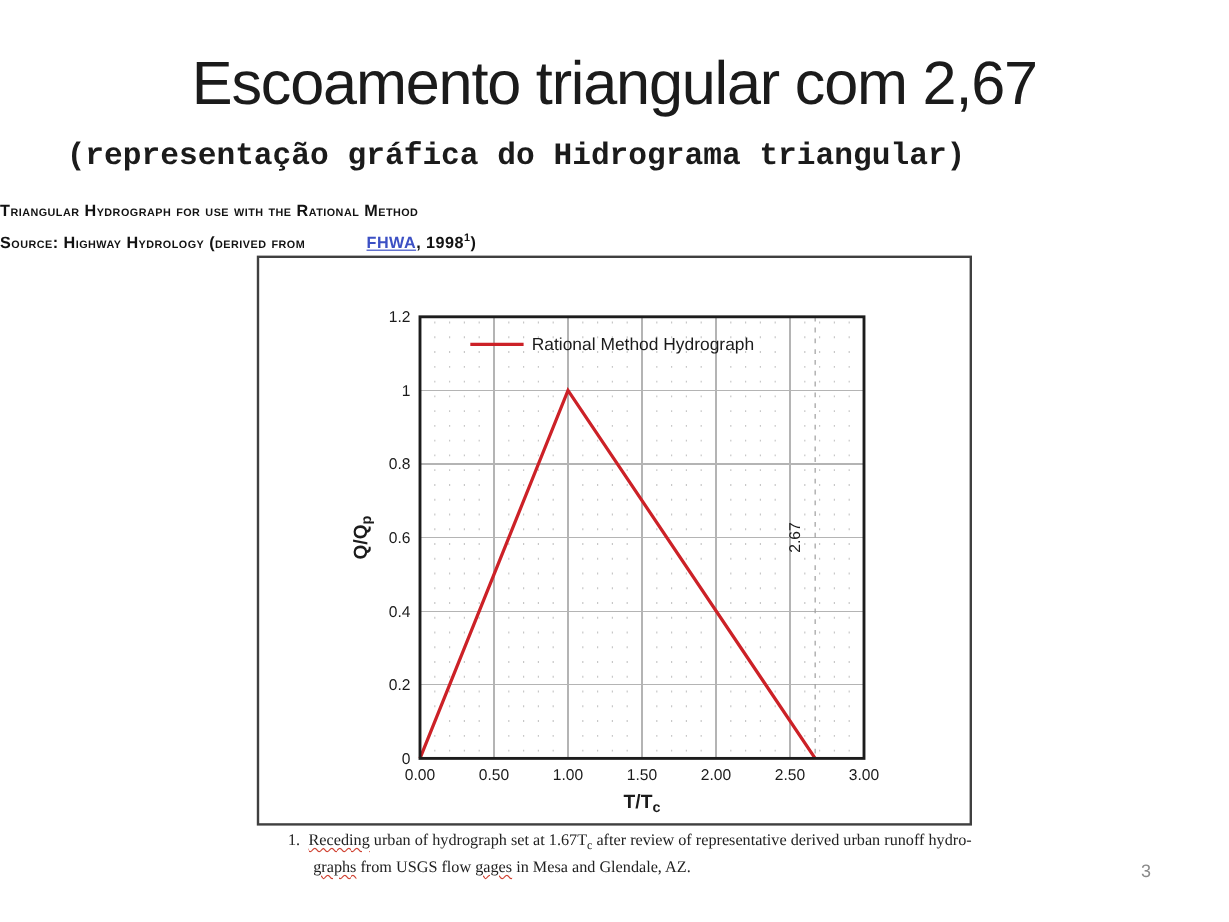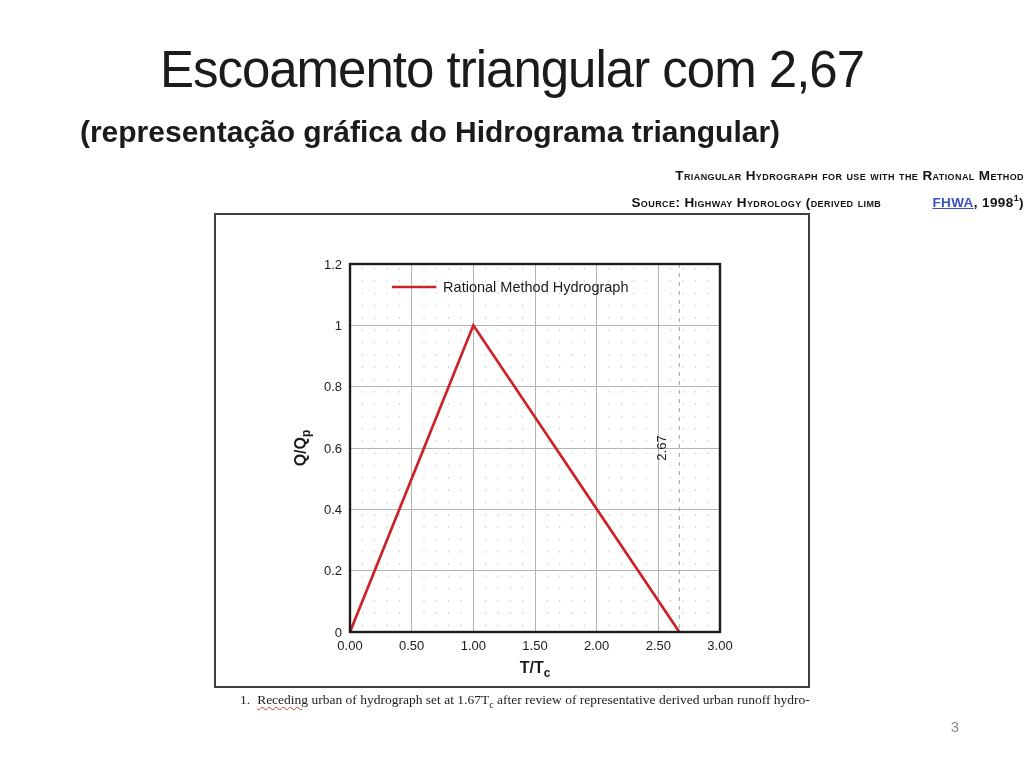--- a/index.html
+++ b/index.html
@@ -1,22 +1,22 @@
 <!DOCTYPE html>
 <html><head>
 <meta charset="utf-8">
 <style>
   html,body{margin:0;padding:0;background:#fff;}
   .slide{position:relative;width:1024px;height:768px;background:#ffffff;overflow:hidden;
          font-family:"Liberation Sans",sans-serif;color:#1c1c1c;}
   .title{position:absolute;top:40px;left:0;width:1024px;text-align:center;
          font-size:51px;font-weight:400;letter-spacing:-1px;color:#1b1b1b;margin:0;}
   .subtitle{position:absolute;top:115px;left:0;width:860px;text-align:center;
-         font-size:30px;font-weight:700;color:#1b1b1b;}
-  .fig-head{position:absolute;top:165px;left:0;width:1024px;text-align:right;
+         font-size:26px;font-weight:700;color:#1b1b1b;font-family:Liberation Mono, monospace;}
+  .fig-head{position:absolute;top:165px;left:0;width:1024px;text-align:left;
          font-size:13.5px;font-weight:700;font-variant:small-caps;letter-spacing:.4px;
          color:#121212;line-height:22px;}
   .fig-head .link{color:#3c50c4;text-decoration:underline;cursor:pointer;margin-left:47px;}
   .fig-head sup{font-size:9px;font-weight:700;}
   .figure-box{position:absolute;left:214px;top:213px;width:596px;height:475px;
          border:2px solid #404040;box-sizing:border-box;background:#fff;}
   .chart{position:absolute;left:58px;top:28px;}
   svg text{font-family:"Liberation Sans",sans-serif;fill:#1b1b1b;}
   .footnote{position:absolute;left:240px;top:691px;width:615px;
          font-family:"Liberation Serif",serif;font-size:13.5px;line-height:17px;color:#222;}
@@ -31,21 +31,21 @@
 </head>
 <body>
 
 <div class="slide">
 
   <h1 class="title">Escoamento triangular com 2,67</h1>
   <div class="subtitle">(representação gráfica do Hidrograma triangular)</div>
 
   <div class="fig-head">
     <div>Triangular Hydrograph for use with the Rational Method</div>
-    <div><span>Source: Highway Hydrology (derived limb </span><span class="link">FHWA</span><span>, 1998</span><sup>1</sup><span>)</span></div>
+    <div><span>Source: Highway Hydrology (derived from </span><span class="link">FHWA</span><span>, 1998</span><sup>1</sup><span>)</span></div>
   </div>
 
   <div class="figure-box">
     <svg class="chart" width="470" height="440">
         <g stroke="#c7c7c7" stroke-width="1" stroke-dasharray="1.6 10.7">
           <line x1="88.33333333333333" y1="25" x2="88.33333333333333" y2="389"></line>
           <line x1="100.66666666666667" y1="25" x2="100.66666666666667" y2="389"></line>
           <line x1="113" y1="25" x2="113" y2="389"></line>
           <line x1="125.33333333333334" y1="25" x2="125.33333333333334" y2="389"></line>
           <line x1="150" y1="25" x2="150" y2="389"></line>
@@ -101,16 +101,17 @@
         <text x="68" y="148.16666666666663" font-size="13" text-anchor="end">0.8</text>
         <text x="68" y="86.83333333333331" font-size="13" text-anchor="end">1</text>
         <text x="68" y="25.5" font-size="13" text-anchor="end">1.2</text>
         <text x="261" y="430" font-size="16" font-weight="bold" text-anchor="middle"><tspan>T/T</tspan><tspan dy="3.5" font-size="12">c</tspan></text>
         <text x="32" y="205" font-size="16" font-weight="bold" text-anchor="middle" transform="rotate(-90 32 205)"><tspan>Q/Q</tspan><tspan dy="3.5" font-size="12">p</tspan></text>
       </svg>
   </div>
 
   <div class="footnote">
     <div><span class="fn-marker">1.</span><span class="sp">Receding</span><span> urban of hydrograph set at 1.67T</span><sub>c</sub><span> after review of representative derived urban runoff hydro-</span></div>
+    <div class="fn-line2"><span class="sp">graphs</span><span> from USGS flow </span><span class="sp">gages</span><span> in Mesa and Glendale, AZ.</span></div>
   </div>
 
   <div class="page-num">3</div>
 </div>
 
 </body></html>

